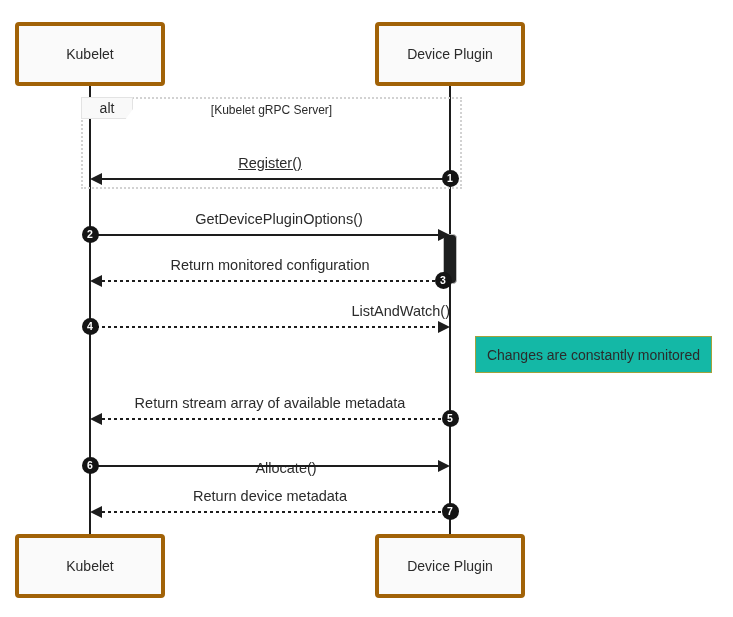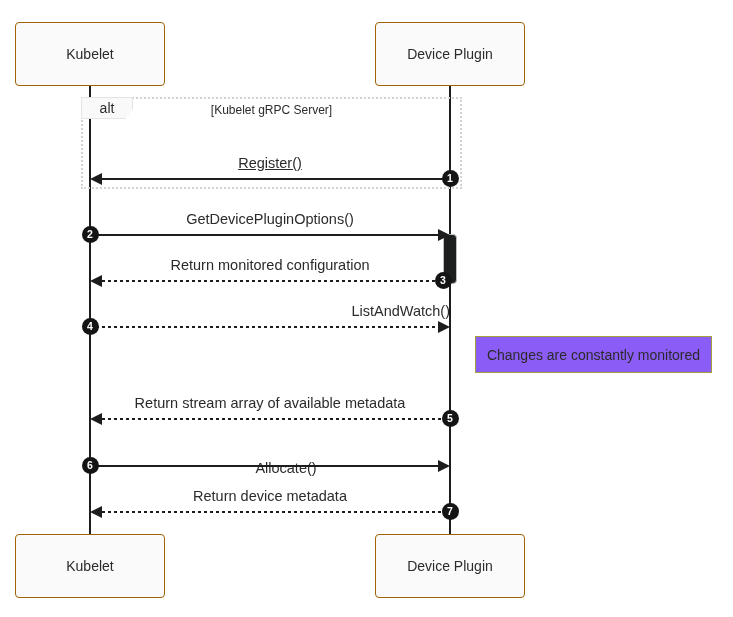--- a/index.html
+++ b/index.html
@@ -11,21 +11,21 @@
   .canvas{
     position:relative;
     width:733px;height:617px;
     background:#ffffff;
     overflow:hidden;
   }
   .actor-box{
     position:absolute;
     width:150px;height:64px;
     background:#fafafa;
-    border:1px solid #a16207;
+    border:4px solid #a16207;
     border-radius:4px;
     display:flex;align-items:center;justify-content:center;
     font-size:14px;color:var(--text);
     box-sizing:border-box;
   }
   .lifeline{
     position:absolute;
     width:2px;background:var(--line);
   }
   .alt-frame{
@@ -46,21 +46,21 @@
   }
   .alt-title{
     position:absolute;
     left:81px;top:103px;width:381px;
     text-align:center;
     font-size:12px;color:var(--text);
   }
   .note{
     position:absolute;
     left:475px;top:336px;width:237px;height:37px;
-    background:#8b5cf6;
+    background:#14b8a6;
     border:1px solid #a2a23c;
     box-sizing:border-box;
     display:flex;align-items:center;justify-content:center;
     font-size:14px;color:var(--text);
   }
   .activation{
     position:absolute;
     left:443px;top:234px;width:14px;height:50px;
     background:#1d1e1e;
     border:1px solid #bdbdbd;
@@ -115,21 +115,21 @@
 
   <div class="activation"></div>
 
   <div class="note">Changes are constantly monitored</div>
 
   <div id="messages">
       <div class="msg-label" style="top: 155px; text-decoration: underline;">Register()</div>
       <div class="msg-line solid" style="top: 178px; left: 102px; width: 348px;"></div>
       <div class="arrowhead left" style="top: 173px; left: 90px;"></div>
       <div class="seq-num" style="left: 441.5px; top: 169.5px;">1</div>
-      <div class="msg-label" style="top: 211px;">GetDevicePluginOptions()</div>
+      <div class="msg-label" style="top: 211px; padding-left: 9px;">GetDevicePluginOptions()</div>
       <div class="msg-line solid" style="top: 234px; left: 90px; width: 348px;"></div>
       <div class="arrowhead right" style="top: 229px; left: 438px;"></div>
       <div class="seq-num" style="left: 81.5px; top: 225.5px;">2</div>
       <div class="msg-label" style="top: 257px;">Return monitored configuration</div>
       <div class="msg-line dashed" style="top: 280px; left: 102px; width: 341px;"></div>
       <div class="arrowhead left" style="top: 275px; left: 90px;"></div>
       <div class="seq-num" style="left: 434.5px; top: 271.5px;">3</div>
       <div class="msg-label" style="top: 303px; text-align: right;">ListAndWatch()</div>
       <div class="msg-line dashed" style="top: 326px; left: 90px; width: 348px;"></div>
       <div class="arrowhead right" style="top: 321px; left: 438px;"></div>

